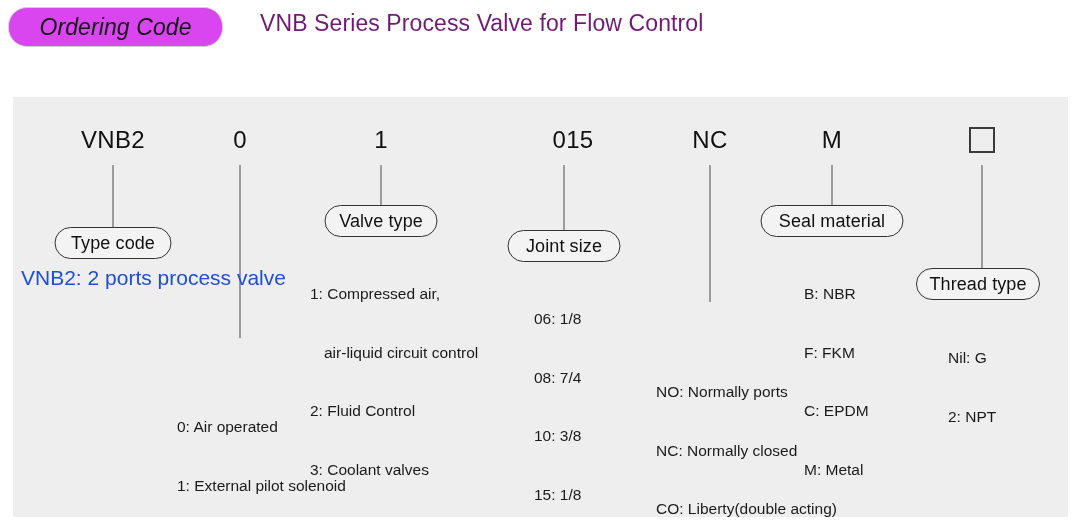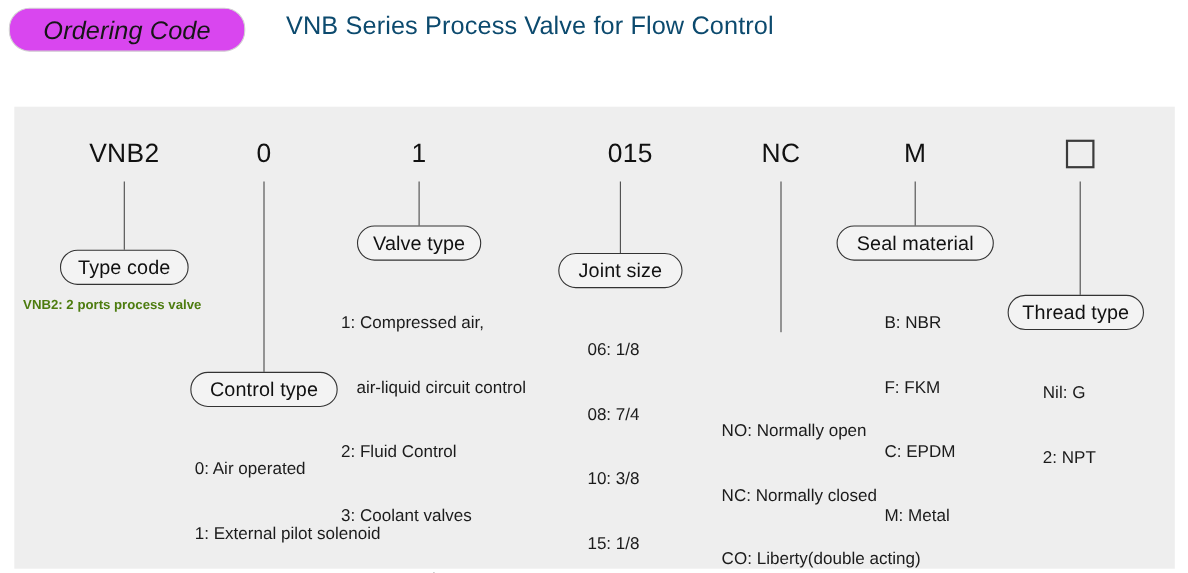--- a/index.html
+++ b/index.html
@@ -39,21 +39,21 @@
     font-size: 23px;
     color: #161616;
     letter-spacing: 0.1px;
     font-style: italic;
   }
   #header-title {
     position: absolute;
     left: 260px;
     top: 10px;
     font-size: 23px;
-    color: #0c4a6e;
+    color: #701a75;
     white-space: nowrap;
     letter-spacing: 0.1px;
   }
 
   
   #diagram-panel {
     position: absolute;
     left: 13px;
     top: 97px;
     width: 1055px;
@@ -112,25 +112,24 @@
     font-size: 15.5px;
     line-height: 19.5px;
     color: #1b1b1b;
     white-space: pre;
   }
   .options .opt-line { display: block; }
   .options .indent { padding-left: 14px; }
 
   .note {
     position: absolute;
-    font-size: 12px;
+    font-size: 21px;
     line-height: 19.5px;
-    color: #4d7c0f;
-    white-space: nowrap;
-    font-weight: bold;
+    color: #1d4ed8;
+    white-space: nowrap;
   }
 </style>
 </head>
 <body>
 
 <div id="header">
   <div id="ordering-code-pill">Ordering Code</div>
   <div id="header-title">VNB Series Process Valve for Flow Control</div>
 </div>
 
@@ -154,21 +153,20 @@
   <div class="leader" style="left:227px; top:68px;  height:173px;"></div>
   <div class="leader" style="left:368px; top:68px;  height:40px;"></div>
   <div class="leader" style="left:551px; top:68px;  height:65px;"></div>
   <div class="leader" style="left:697px; top:68px;  height:137px;"></div>
   <div class="leader" style="left:819px; top:68px;  height:40px;"></div>
   <div class="leader" style="left:969px; top:68px;  height:103px;"></div>
 
   <div class="pill" style="left:100px; top:130px; width:117px;">Type code</div>
   <div class="note" style="left:8px; top:171px;">VNB2: 2 ports process valve</div>
 
-  <div class="pill" style="left:227px; top:241px; width:134px;">Control type</div>
   <div class="options" style="left:164px; top:281px;">
     <span class="opt-line">0: Air operated</span>
     <span class="opt-line">1: External pilot solenoid</span>
   </div>
 
   <div class="pill" style="left:368px; top:108px; width:113px;">Valve type</div>
   <div class="options" style="left:297px; top:148px;">
     <span class="opt-line">1: Compressed air,</span>
     <span class="opt-line indent">air-liquid circuit control</span>
     <span class="opt-line">2: Fluid Control</span>
@@ -183,21 +181,21 @@
     <span class="opt-line">10: 3/8</span>
     <span class="opt-line">15: 1/8</span>
     
     
     
     
     
   </div>
 
   <div class="options" style="left:643px; top:246px;">
-    <span class="opt-line">NO: Normally open</span>
+    <span class="opt-line">NO: Normally ports</span>
     <span class="opt-line">NC: Normally closed</span>
     <span class="opt-line">CO: Liberty(double acting)</span>
   </div>
 
   <div class="pill" style="left:819px; top:108px; width:143px;">Seal material</div>
   <div class="options" style="left:791px; top:148px;">
     <span class="opt-line">B: NBR</span>
     <span class="opt-line">F: FKM</span>
     <span class="opt-line">C: EPDM</span>
     <span class="opt-line">M: Metal</span>

